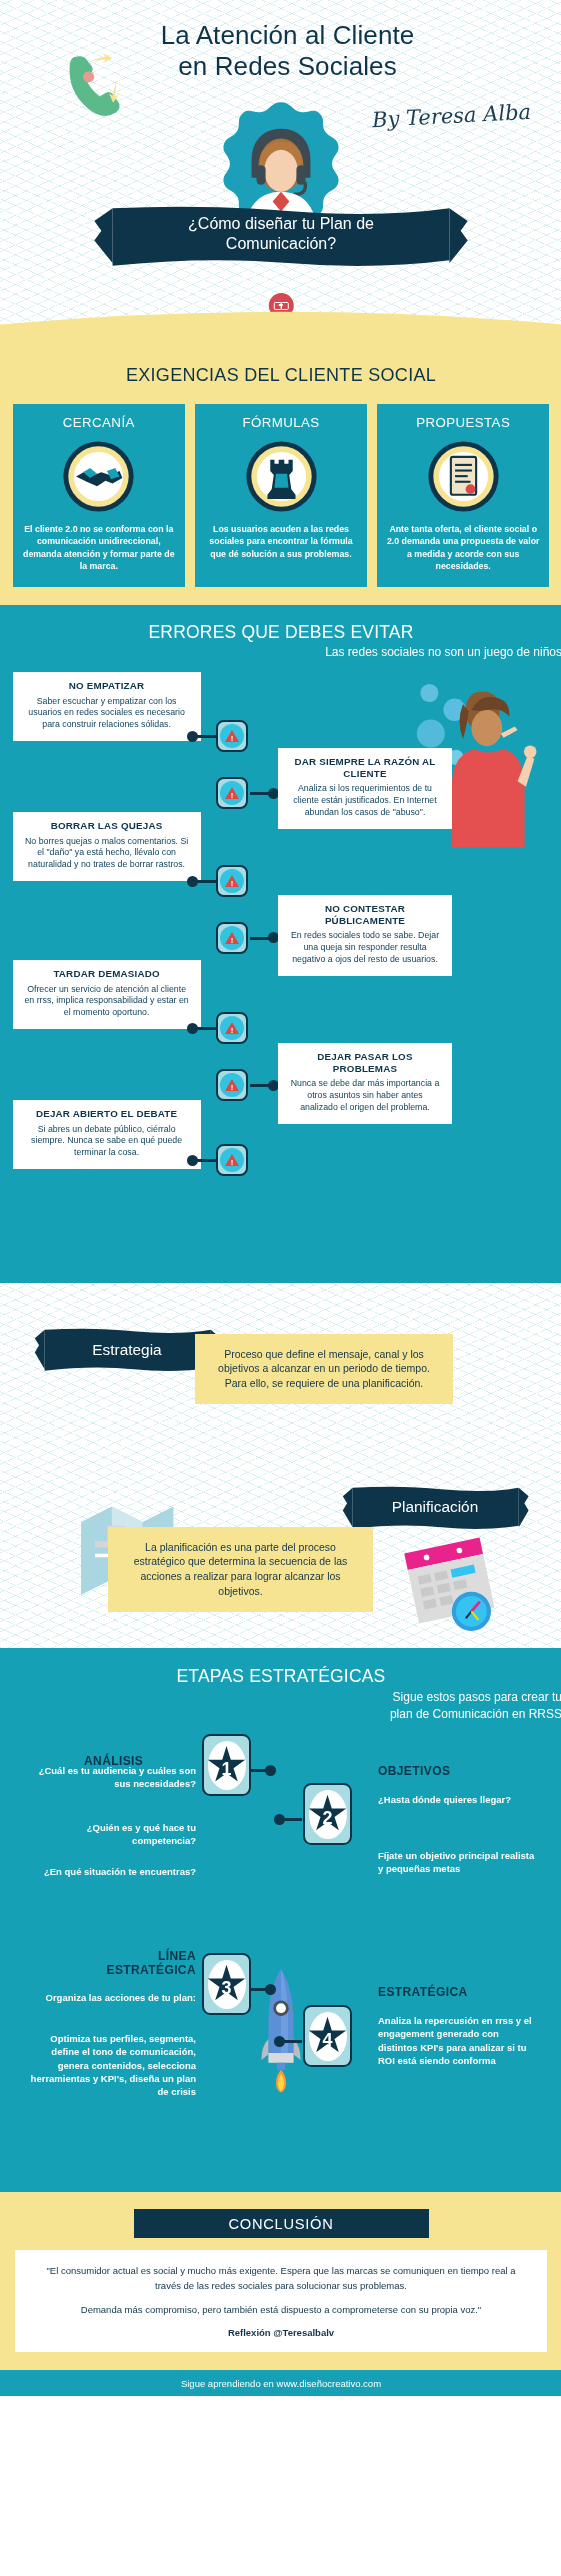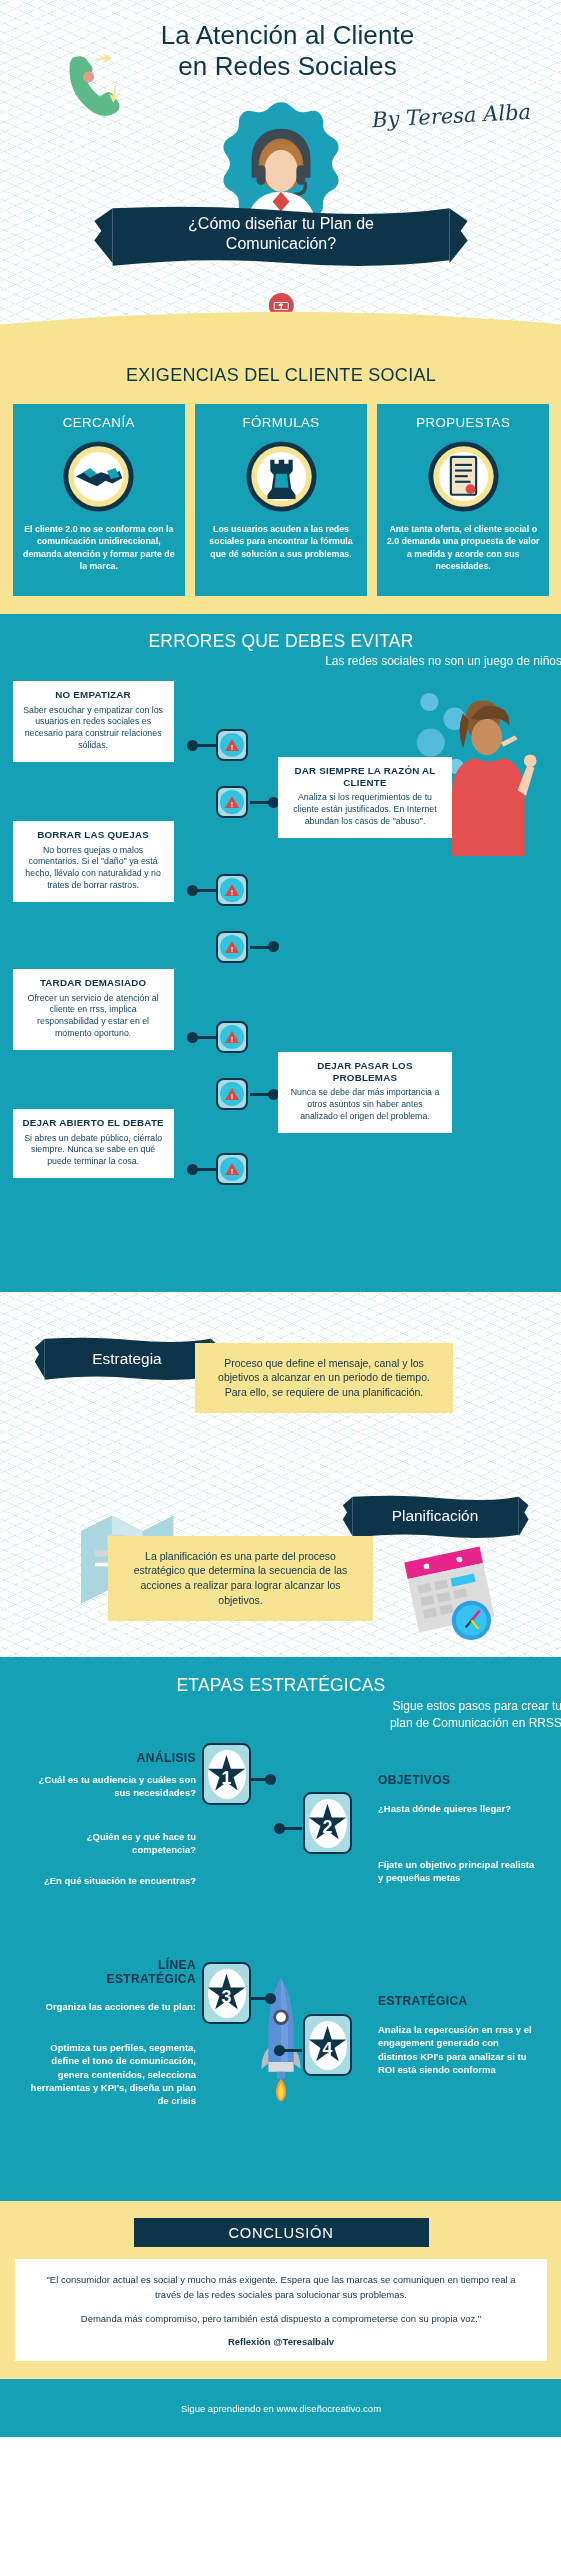--- a/index.html
+++ b/index.html
@@ -64,39 +64,39 @@
     position: absolute; left: 0; bottom: 0; width: 100%; height: 28px;
   }
 
   
   .sec-exigencias { background: #f7e492; padding: 18px 0 18px; }
   .sec-title-navy {
     text-align: center; font-size: 18px; color: #0d3449; letter-spacing: 0.3px; font-weight: 400;
     padding: 9.8px 0 18px;
   }
   .cards3 { display: flex; gap: 9.8px; padding: 0 12.6px; align-items: stretch; }
-  .card3 { flex: 1; background: #16a0b5; display: flex; flex-direction: column; align-items: center; padding-bottom: 23px; }
+  .card3 { flex: 1; background: #16a0b5; display: flex; flex-direction: column; align-items: center; padding-bottom: 14px; }
   .card3 h3 {
     color: #ffffff; font-size: 13.3px; font-weight: 400; letter-spacing: 0.4px;
     padding: 11.2px 0 9.8px; text-align: center;
   }
   .medal { width: 73px; height: 73px; position: relative; margin-bottom: 9.8px; }
   .card3 p {
     color: #ffffff; font-size: 8.8px; line-height: 1.42; font-weight: bold;
     text-align: center; padding: 0 9.8px;
   }
 
   
   .sec-errores { background: #16a0b5; padding: 17px 0 21px; position: relative; }
   .sec-title-white { text-align: center; color: #ffffff; font-size: 17.5px; font-weight: 400; letter-spacing: 0.2px; }
   .sec-sub-white { text-align: right; color: #ffffff; font-size: 12px; font-weight: 400; margin-top: 2.8px; }
   .errores-body { position: relative; margin-top: 12.6px; height: 590px; }
   .err-card {
     position: absolute; background: #ffffff; padding: 8.4px 9.8px 9.8px; text-align: center;
-    width: 161px;
+    width: 188px;
   }
   .err-card h4 { font-size: 9.8px; font-weight: bold; color: #0d3449; line-height: 1.2; letter-spacing: 0.2px; }
   .err-card p { font-size: 8.8px; color: #12445c; line-height: 1.35; margin-top: 3.5px; }
   .warn-chip {
     position: absolute; width: 32px; height: 32px; border-radius: 7.7px;
     background: #a8dbe2; border: 2.1px solid #0d3449;
     display: flex; align-items: center; justify-content: center;
   }
   .warn-chip .circ { width: 24px; height: 24px; border-radius: 50%; background: #31c3e0; position: relative; }
   .warn-chip .tri {
@@ -150,21 +150,21 @@
   .concl-bar {
     width: 295px; margin: 0 auto 12.6px; background: #0d3449; color: #ffffff;
     text-align: center; font-size: 14.7px; letter-spacing: 0.7px; padding: 6.3px 0; font-weight: 400;
   }
   .concl-box { margin: 0 15.4px; background: #ffffff; padding: 14px 17px; text-align: center; }
   .concl-box p { font-size: 9.5px; line-height: 1.5; color: #12354a; }
   .concl-box p.second { margin-top: 9.8px; }
   .concl-author { margin-top: 9.8px; font-size: 9.5px; font-weight: bold; color: #12354a; }
 
   
-  .footer { background: #16a0b5; text-align: center; padding: 23px 0; }
+  .footer { background: #16a0b5; text-align: center; padding: 7px 0; }
   .footer span { color: #ffffff; font-size: 9.5px; }
 </style>
 </head>
 <body>
 
 <div class="page">
 
   <section class="header hatch">
     <div class="header-inner">
 
@@ -343,20 +343,24 @@
       </span>
 
       <span class="warn-chip" style="left:216px; top:250px;">
         <span class="circ">
             <span class="tri"></span>
             <span class="bang">!</span>
           </span>
       </span>
       <span class="connector" style="left:250px; top:265px; width:19.7px;"></span>
       <span class="dot" style="left:268px; top:260px;"></span>
+      <article class="err-card" style="left:278px; top:223px; width:174px;">
+        <h4>NO CONTESTAR PÚBLICAMENTE</h4>
+        <p>En redes sociales todo se sabe. Dejar una queja sin responder resulta negativo a ojos del resto de usuarios.</p>
+      </article>
 
       <article class="err-card" style="left:12.6px; top:288px;">
         <h4>TARDAR DEMASIADO</h4>
         <p>Ofrecer un servicio de atención al cliente en rrss, implica responsabilidad y estar en el momento oportuno.</p>
       </article>
       <span class="dot" style="left:187px; top:351px;"></span>
       <span class="connector" style="left:197px; top:355px; width:19.7px;"></span>
       <span class="warn-chip" style="left:216px; top:340px;">
         <span class="circ">
             <span class="tri"></span>
@@ -466,21 +470,21 @@
           <circle cx="30" cy="66" r="7" fill="#ffffff"></circle>
           <path d="M12 110 q-10 10 -10 30 l10 -8z" fill="#b9bcc2"></path>
           <path d="M48 110 q10 10 10 30 l-10 -8z" fill="#b9bcc2"></path>
           <rect x="12" y="130" width="36" height="14" fill="#d8dadd"></rect>
           <path d="M24 144 l12 0 l0 10 l-12 0z" fill="#5b8fd6"></path>
           <path d="M30 154 q10 12 6 26 q-6 12 -12 0 q-4 -14 6 -26z" fill="#ff9a3c"></path>
           <path d="M30 160 q6 10 3 20 q-3 8 -6 0 q-3 -10 3 -20z" fill="#ffd83c"></path>
         </svg>
       </span>
 
-      <div class="stage-title" style="left:84px; top:12px; width:112px; text-align:right;">ANÁLISIS</div>
+      <div class="stage-title" style="left:84px; top:24px; width:112px; text-align:left;">ANÁLISIS</div>
       <div class="stage-badge" style="left:202px; top:4.2px;">
         <span class="oval"></span>
           <span class="star"></span>
         <span class="num">1</span>
       </div>
       <span class="connector" style="left:251px; top:39px; width:15.4px;"></span>
       <span class="dot" style="left:265px; top:35px;"></span>
       <div class="stage-text" style="left:28px; top:34px; width:168px; text-align:right;">¿Cuál es tu audiencia y cuáles son sus necesidades?</div>
       <div class="stage-text" style="left:28px; top:91px; width:168px; text-align:right;">¿Quién es y qué hace tu competencia?</div>
       <div class="stage-text" style="left:28px; top:135px; width:168px; text-align:right;">¿En qué situación te encuentras?</div>

